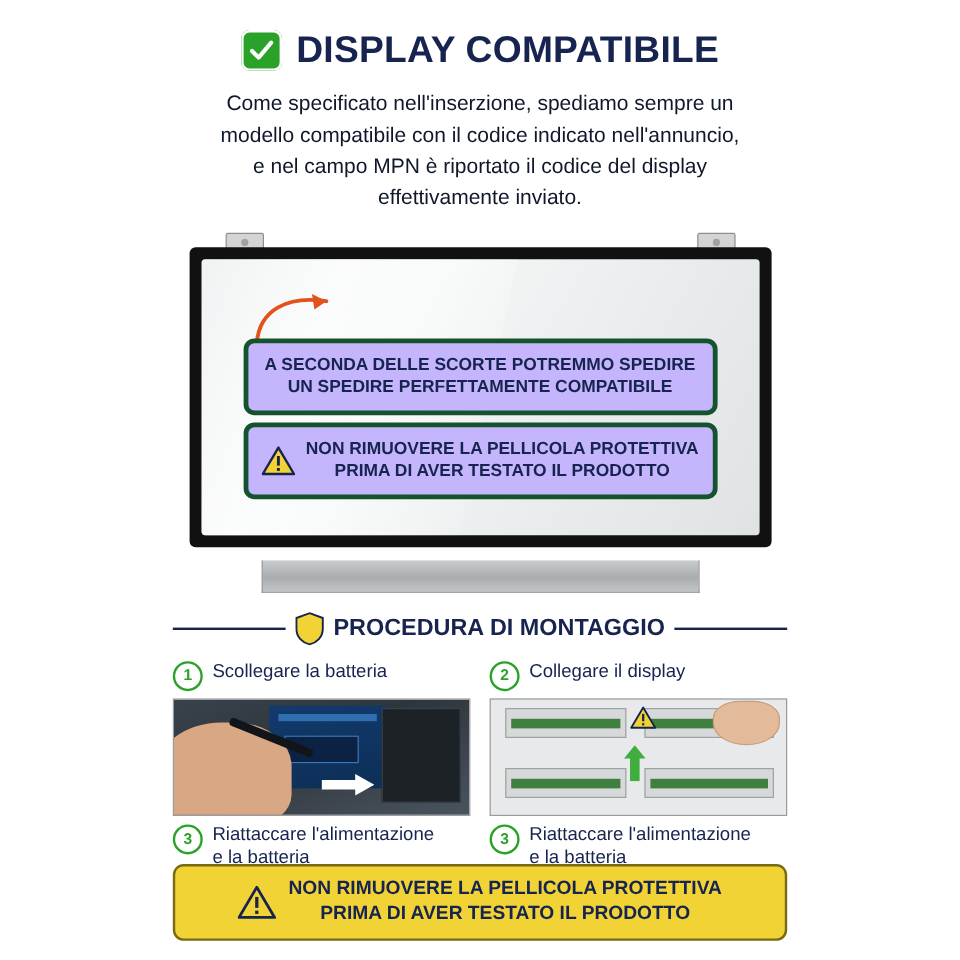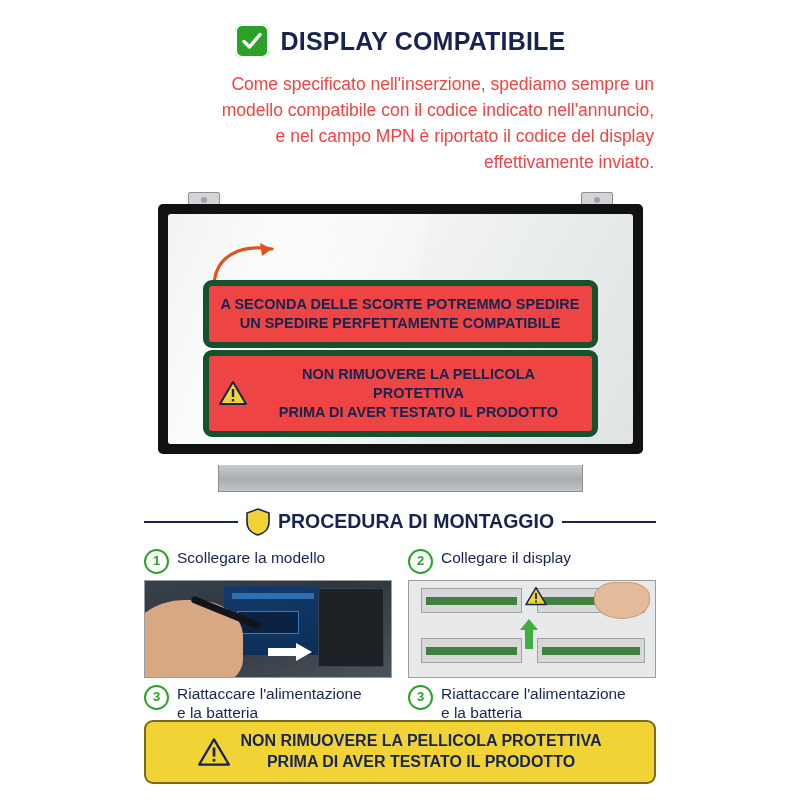--- a/index.html
+++ b/index.html
@@ -51,32 +51,32 @@
     height: 34px;
     border-radius: 7px;
     background: #2aa22a;
     display: flex;
     align-items: center;
     justify-content: center;
     box-shadow: 0 0 0 2px #ffffff inset;
   }
   .check-badge svg { display: block; }
   .header-title {
-    font-size: 25px;
+    font-size: 31px;
     font-weight: bold;
     color: #17244f;
     letter-spacing: 0.2px;
   }
 
   .intro {
     margin: 14px 6px 0 6px;
-    text-align: right;
+    text-align: center;
     font-size: 17.5px;
     line-height: 1.48;
-    color: #ef4444;
+    color: #0f172a;
   }
 
   
   .panel-wrap {
     position: relative;
     margin: 16px auto 0 auto;
     width: 505px;
     height: 300px;
   }
   .bracket {
@@ -139,22 +139,22 @@
     height: 26px;
     background: linear-gradient(180deg, #c9ccce 0%, #a9adb0 55%, #c2c5c7 100%);
     border: 1px solid #8d9093;
     border-top: none;
   }
 
   .callout {
     position: absolute;
     left: 55px;
     right: 55px;
-    background: #ef4444;
-    border: 6px solid #14532d;
+    background: #c4b5fd;
+    border: 4px solid #14532d;
     border-radius: 9px;
     padding: 9px 10px;
     text-align: center;
     font-weight: bold;
     color: #17244f;
     font-size: 14.5px;
     line-height: 1.32;
     box-sizing: border-box;
   }
   .callout.one { top: 88px; }
@@ -429,21 +429,21 @@
       </svg>
       <div class="proc-title">PROCEDURA DI MONTAGGIO</div>
       <div class="proc-rule"></div>
     </div>
 
     <div class="steps">
 
       <div class="step-label">
         <div class="step-num">1</div>
         <div>
-          <div>Scollegare la modello</div>
+          <div>Scollegare la batteria</div>
         </div>
       </div>
 
       <div class="step-label">
         <div class="step-num">2</div>
         <div>
           <div>Collegare il display</div>
         </div>
       </div>
 

